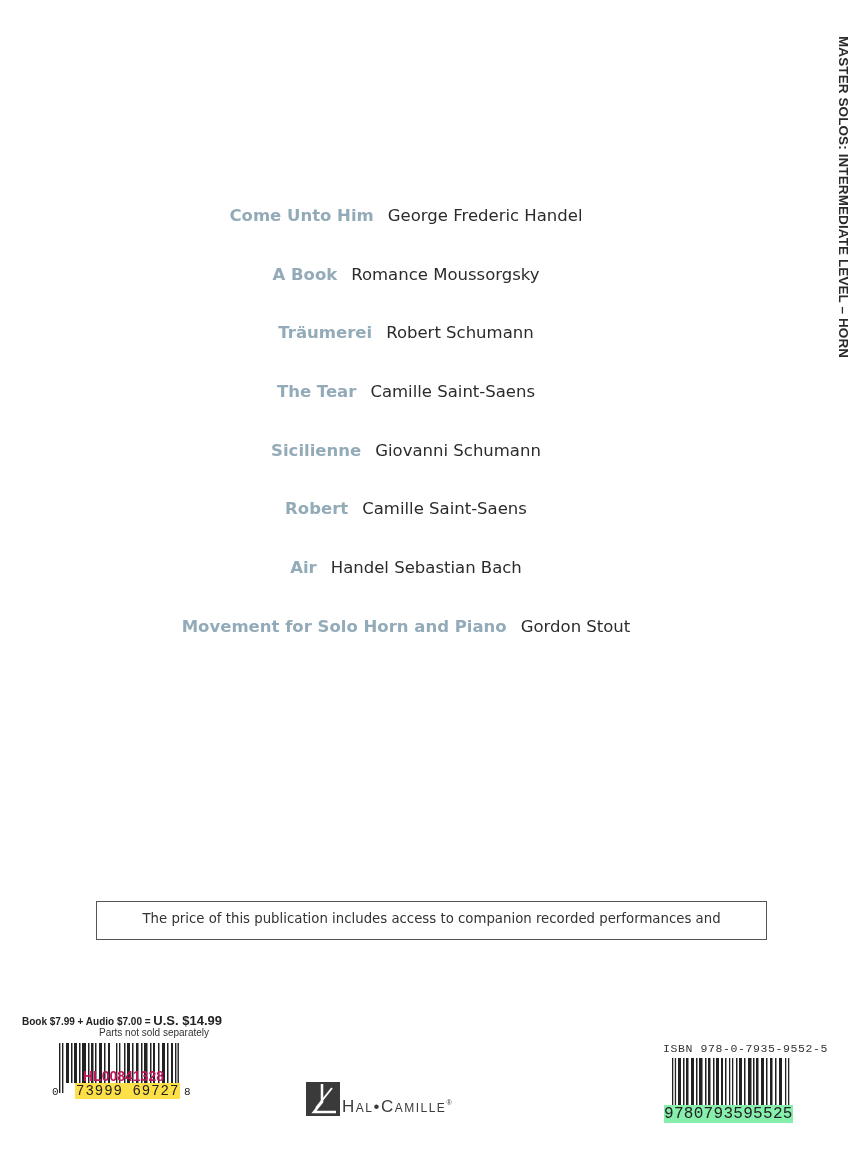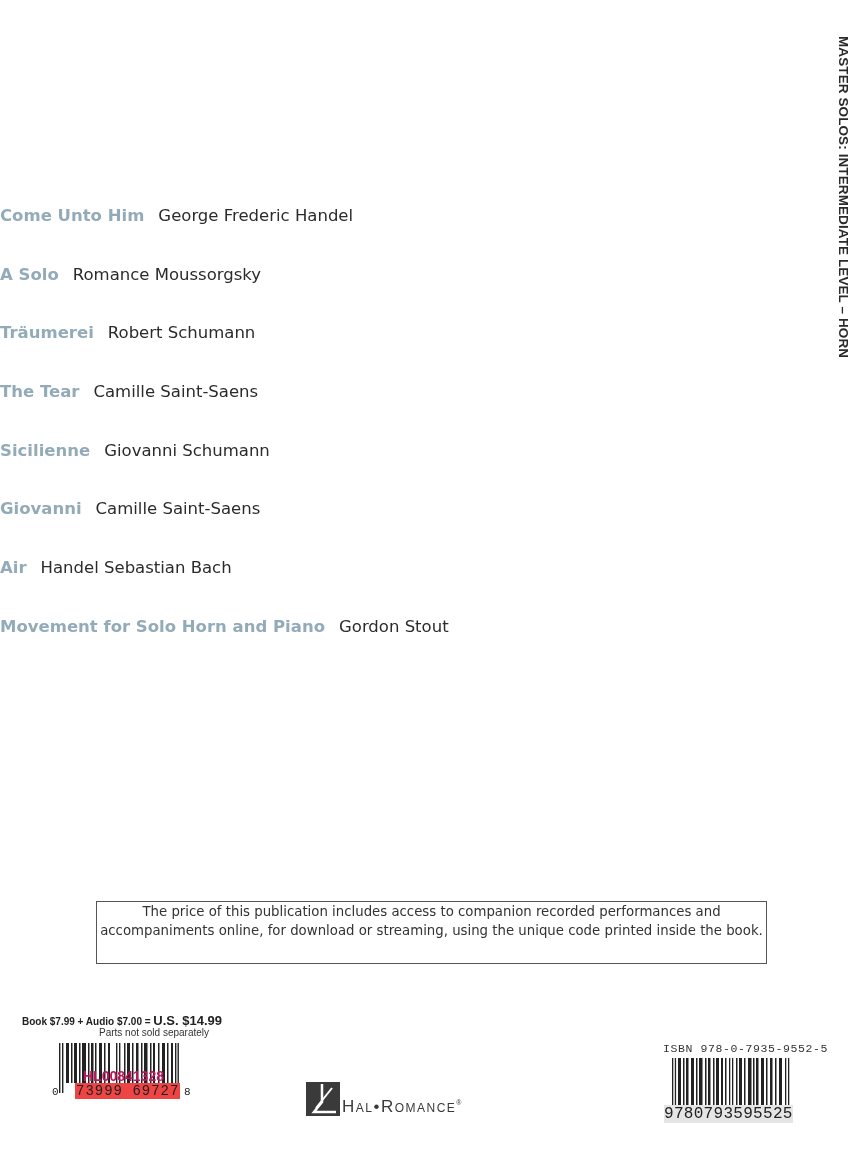--- a/index.html
+++ b/index.html
@@ -8,103 +8,103 @@
       font-family: "DejaVu Sans", sans-serif; color: #2b2b2b;
     }
     .spine-title {
       position: absolute; left: 836px; top: 36px;
       writing-mode: vertical-rl; transform: none;
       font-family: "Liberation Sans", sans-serif; font-weight: bold; font-size: 13.5px;
       color: #2a2a2a; letter-spacing: 0.1px; white-space: nowrap;
     }
     .contents { position: absolute; left: 0; top: 0; width: 864px; }
     .entry {
-      position: absolute; left: 0; width: 812px; text-align: left; white-space: nowrap;
+      position: absolute; left: 0; width: 812px; text-align: center; white-space: nowrap;
       font-size: 16.5px; line-height: 22px;
     }
     .entry .title { color: #93abb9; font-weight: bold; margin-right: 14px; }
     .entry .composer { color: #2b2b2b; }
     .notice {
-      position: absolute; left: 96px; top: 901px; width: 671px; height: 63px;
+      position: absolute; left: 96px; top: 901px; width: 671px; height: 39px;
       border: 1px solid #555; box-sizing: border-box;
       text-align: center; font-size: 13.3px; line-height: 19px; color: #333;
+      padding-top: 7px;
     }
     .price-line {
       position: absolute; left: 22px; top: 1013px; font-family: "Liberation Sans", sans-serif;
       font-weight: bold; font-size: 10px; color: #222; white-space: nowrap;
     }
     .price-line .total { font-size: 13px; }
     .parts-line {
       position: absolute; left: 65px; top: 1027px; font-family: "Liberation Sans", sans-serif;
       font-size: 10px; color: #333; padding-left: 34px;
     }
     .barcode { position: absolute; }
     .upc-barcode { left: 59px; top: 1043px; width: 120px; height: 50px; }
     .isbn-barcode { left: 672px; top: 1058px; width: 118px; height: 65px; }
     .bc-digit {
       position: absolute; font-family: "Liberation Mono", monospace; color: #222; white-space: nowrap;
     }
     .upc-lead { left: 52px; top: 1086px; font-size: 11px; }
-    .upc-main { left: 75px; top: 1083px; font-size: 14px; letter-spacing: 1px; background:#ef4444; padding:0 1px; }
+    .upc-main { left: 75px; top: 1083px; font-size: 14px; letter-spacing: 1px; background:#fde047; padding:0 1px; }
     .upc-trail { left: 184px; top: 1086px; font-size: 11px; }
     .hl-code {
       position: absolute; left: 83px; top: 1068px; font-family: "Liberation Sans", sans-serif;
       font-weight: bold; font-size: 14px; color: #be185d;
     }
     .isbn-text {
       position: absolute; left: 663px; top: 1042px; font-family: "Liberation Mono", monospace;
       font-size: 11.5px; color: #333; letter-spacing: 0.6px; white-space: nowrap; text-align: center;
     }
     .isbn-digits {
       position: absolute; left: 664px; top: 1105px; font-family: "Liberation Mono", monospace;
-      font-size: 16px; color: #222; letter-spacing: 0.3px; background: #e5e5e5; white-space: nowrap;
+      font-size: 16px; color: #222; letter-spacing: 0.3px; background: #86efac; white-space: nowrap;
     }
     .logo { position: absolute; left: 306px; top: 1082px; height: 34px; display: flex; align-items: flex-end; }
     .logo-mark { width: 34px; height: 34px; }
     .logo-text {
       font-family: "Liberation Sans", sans-serif; font-size: 17px; color: #3a3a3a; letter-spacing: 1.5px;
       margin-left: 2px; line-height: 18px; font-variant: small-caps;
     }
     .logo-reg { font-size: 7px; vertical-align: super; }
   </style>
 </head>
 <body>
 
 <div class="spine-title">MASTER SOLOS: INTERMEDIATE LEVEL – HORN</div>
 
 <div class="contents">
   <div class="entry" style="top:205px">
     <span class="title">Come Unto Him</span><span class="composer">George Frederic Handel</span>
   </div>
   <div class="entry" style="top:264px">
-    <span class="title">A Solo</span><span class="composer">Romance Moussorgsky</span>
+    <span class="title">A Book</span><span class="composer">Romance Moussorgsky</span>
   </div>
   <div class="entry" style="top:322px">
     <span class="title">Träumerei</span><span class="composer">Robert Schumann</span>
   </div>
   <div class="entry" style="top:381px">
     <span class="title">The Tear</span><span class="composer">Camille Saint-Saens</span>
   </div>
   <div class="entry" style="top:440px">
     <span class="title">Sicilienne</span><span class="composer">Giovanni Schumann</span>
   </div>
   <div class="entry" style="top:498px">
-    <span class="title">Giovanni</span><span class="composer">Camille Saint-Saens</span>
+    <span class="title">Robert</span><span class="composer">Camille Saint-Saens</span>
   </div>
   <div class="entry" style="top:557px">
     <span class="title">Air</span><span class="composer">Handel Sebastian Bach</span>
   </div>
   <div class="entry" style="top:616px">
     <span class="title">Movement for Solo Horn and Piano</span><span class="composer">Gordon Stout</span>
   </div>
 </div>
 
 <div class="notice">
   <div>The price of this publication includes access to companion recorded performances and</div>
-  <div>accompaniments online, for download or streaming, using the unique code printed inside the book.</div>
 </div>
 
 <div class="price-line">
   <span>Book $7.99 + Audio $7.00 = </span><span class="total">U.S. $14.99</span>
 </div>
 <div class="parts-line">Parts not sold separately</div>
 
 <svg class="barcode upc-barcode" viewBox="0 0 120 50" preserveAspectRatio="none">
   <g fill="#222">
     <rect x="0" y="0" width="1.4" height="50"></rect>
@@ -142,21 +142,21 @@
 <div class="bc-digit upc-main">73999 69727</div>
 <div class="bc-digit upc-trail">8</div>
 <div class="hl-code">HL00841328</div>
 
 <div class="logo">
   <svg class="logo-mark" viewBox="0 0 34 34">
     <rect x="0" y="0" width="34" height="34" fill="#3a3a3a"></rect>
     <path d="M16 2 L16 20 L8 30 L30 30" stroke="#fff" stroke-width="2.5" fill="none"></path>
     <path d="M26 6 L10 26" stroke="#fff" stroke-width="2" fill="none"></path>
   </svg>
-  <span class="logo-text"><span>Hal•Romance</span><span class="logo-reg">®</span></span>
+  <span class="logo-text"><span>Hal•Camille</span><span class="logo-reg">®</span></span>
 </div>
 
 <div class="isbn-text">ISBN 978-0-7935-9552-5</div>
 <svg class="barcode isbn-barcode" viewBox="0 0 118 65" preserveAspectRatio="none">
   <g fill="#222">
     <rect x="0" y="0" width="1.3" height="65"></rect>
       <rect x="2.8" y="0" width="1.3" height="65"></rect>
     <rect x="6" y="0" width="3" height="55"></rect>
       <rect x="11" y="0" width="1.5" height="55"></rect>
     <rect x="14" y="0" width="2.5" height="55"></rect>

